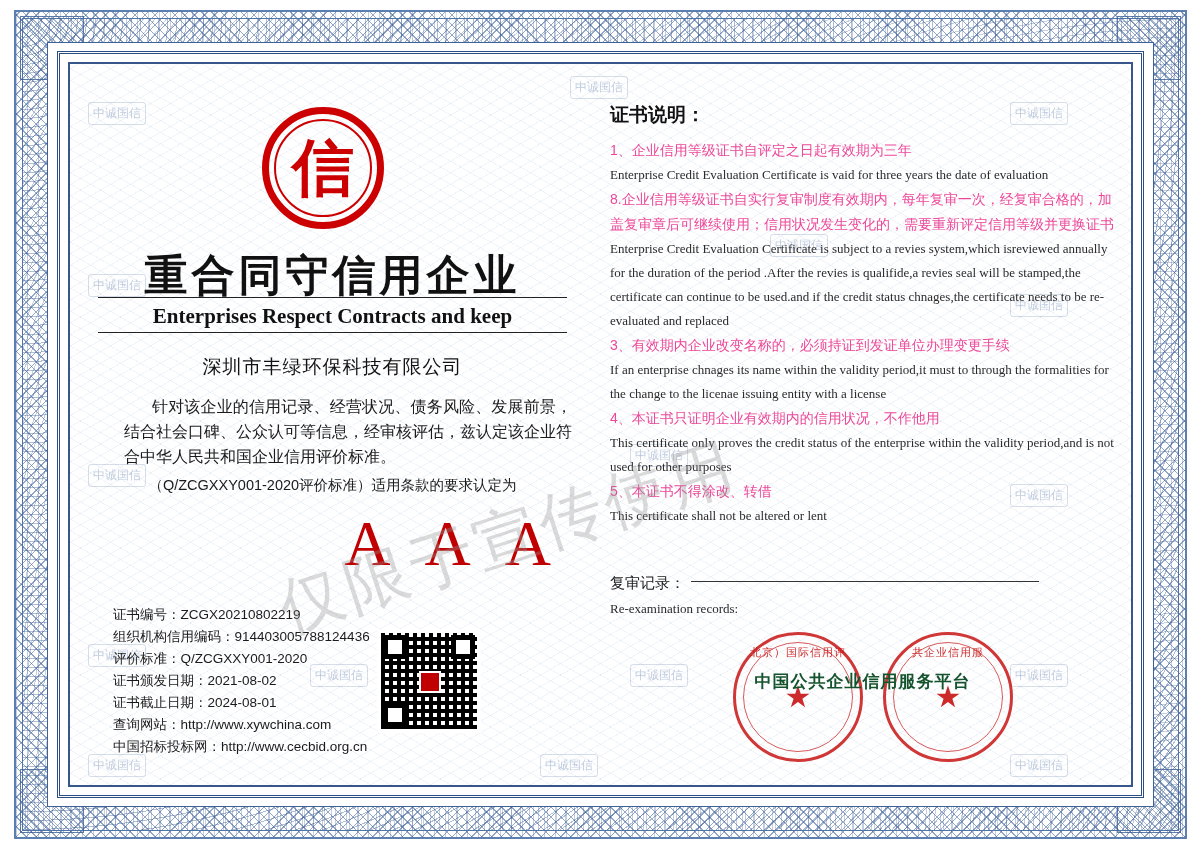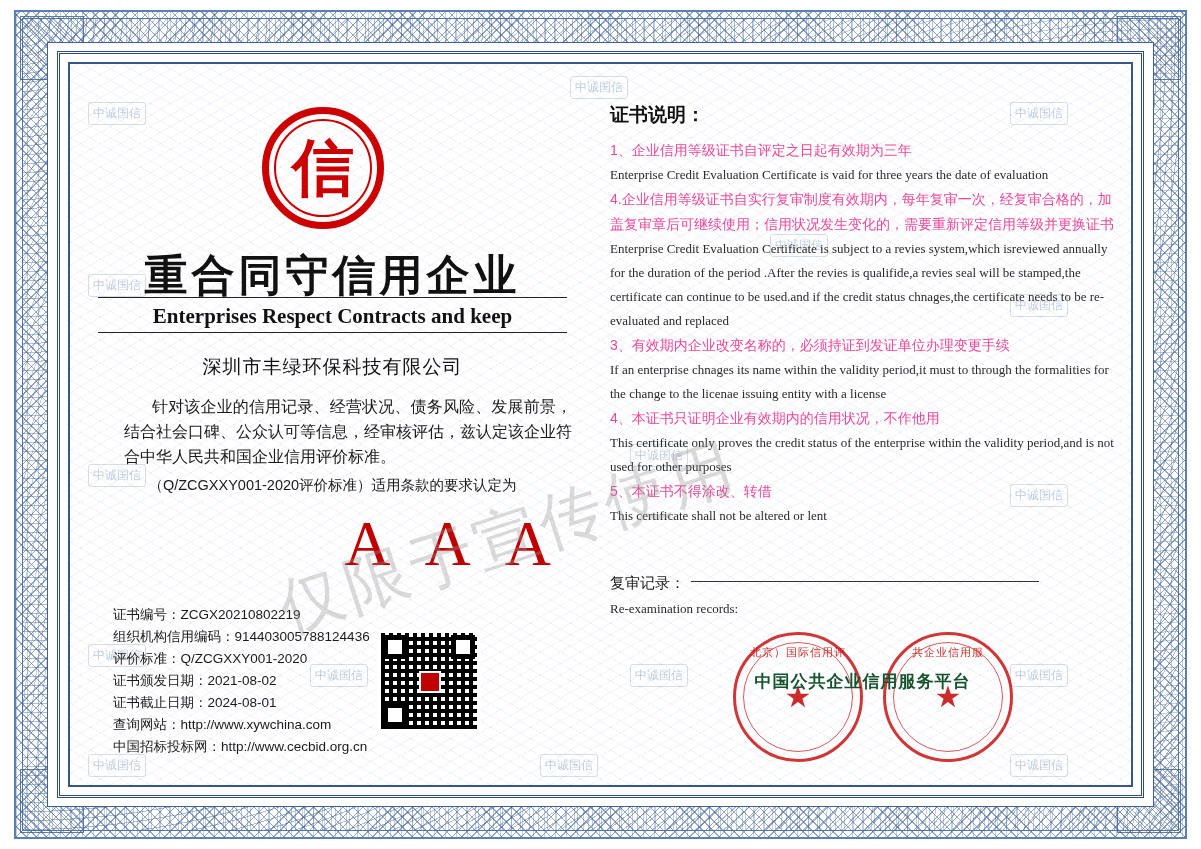--- a/index.html
+++ b/index.html
@@ -425,21 +425,21 @@
         <div class="center-dot"></div>
       </div>
     </div>
 
     <div class="right-col" style="left:540px; top:38px;">
       <div class="notes-title">证书说明：</div>
 
       <div class="note-cn">1、企业信用等级证书自评定之日起有效期为三年</div>
       <div class="note-en">Enterprise Credit Evaluation Certificate is vaid for three years the date of evaluation</div>
 
-      <div class="note-cn">4.企业信用等级证书自实行复审制度有效期内，每年复审一次，经复审合格的，加盖复审章后可继续使用；信用状况发生变化的，需要重新评定信用等级并更换证书</div>
+      <div class="note-cn">8.企业信用等级证书自实行复审制度有效期内，每年复审一次，经复审合格的，加盖复审章后可继续使用；信用状况发生变化的，需要重新评定信用等级并更换证书</div>
       <div class="note-en">Enterprise Credit Evaluation Certificate is subject to a revies system,which isreviewed annually for the duration of the period .After the revies is qualifide,a revies seal will be stamped,the certificate can continue to be used.and if the credit status chnages,the certificate needs to be re-evaluated and replaced</div>
 
       <div class="note-cn">3、有效期内企业改变名称的，必须持证到发证单位办理变更手续</div>
       <div class="note-en">If an enterprise chnages its name within the validity period,it must to through the formalities for the change to the licenae issuing entity with a license</div>
 
       <div class="note-cn">4、本证书只证明企业有效期内的信用状况，不作他用</div>
       <div class="note-en">This certificate only proves the credit status of the enterprise within the validity period,and is not used for other purposes</div>
 
       <div class="note-cn">5、本证书不得涂改、转借</div>
       <div class="note-en">This certificate shall not be altered or lent</div>

